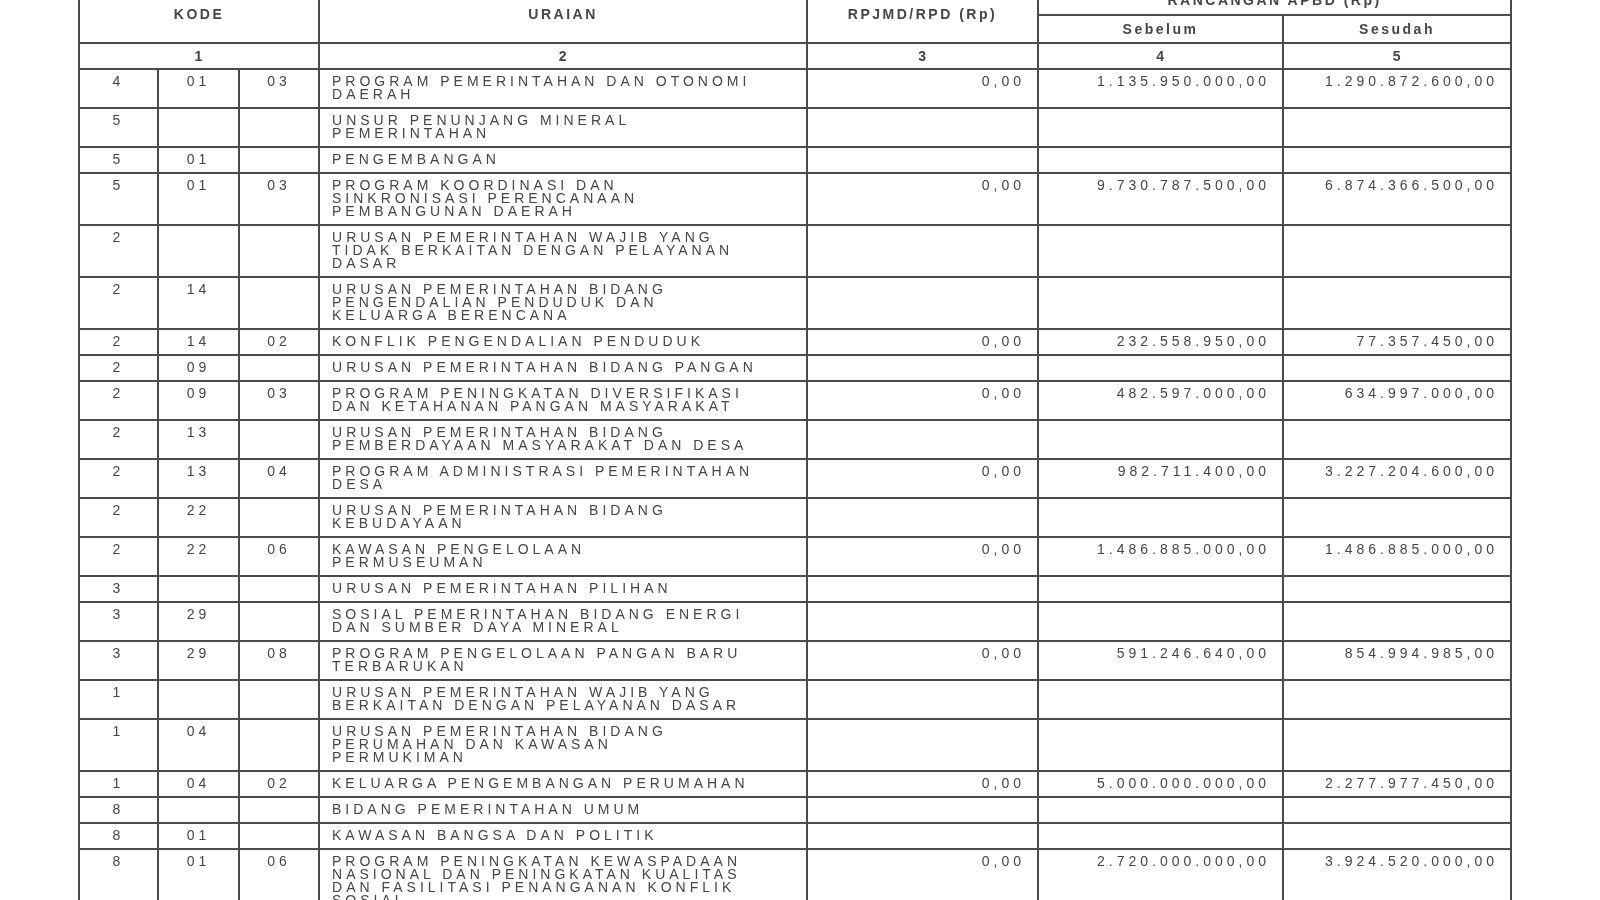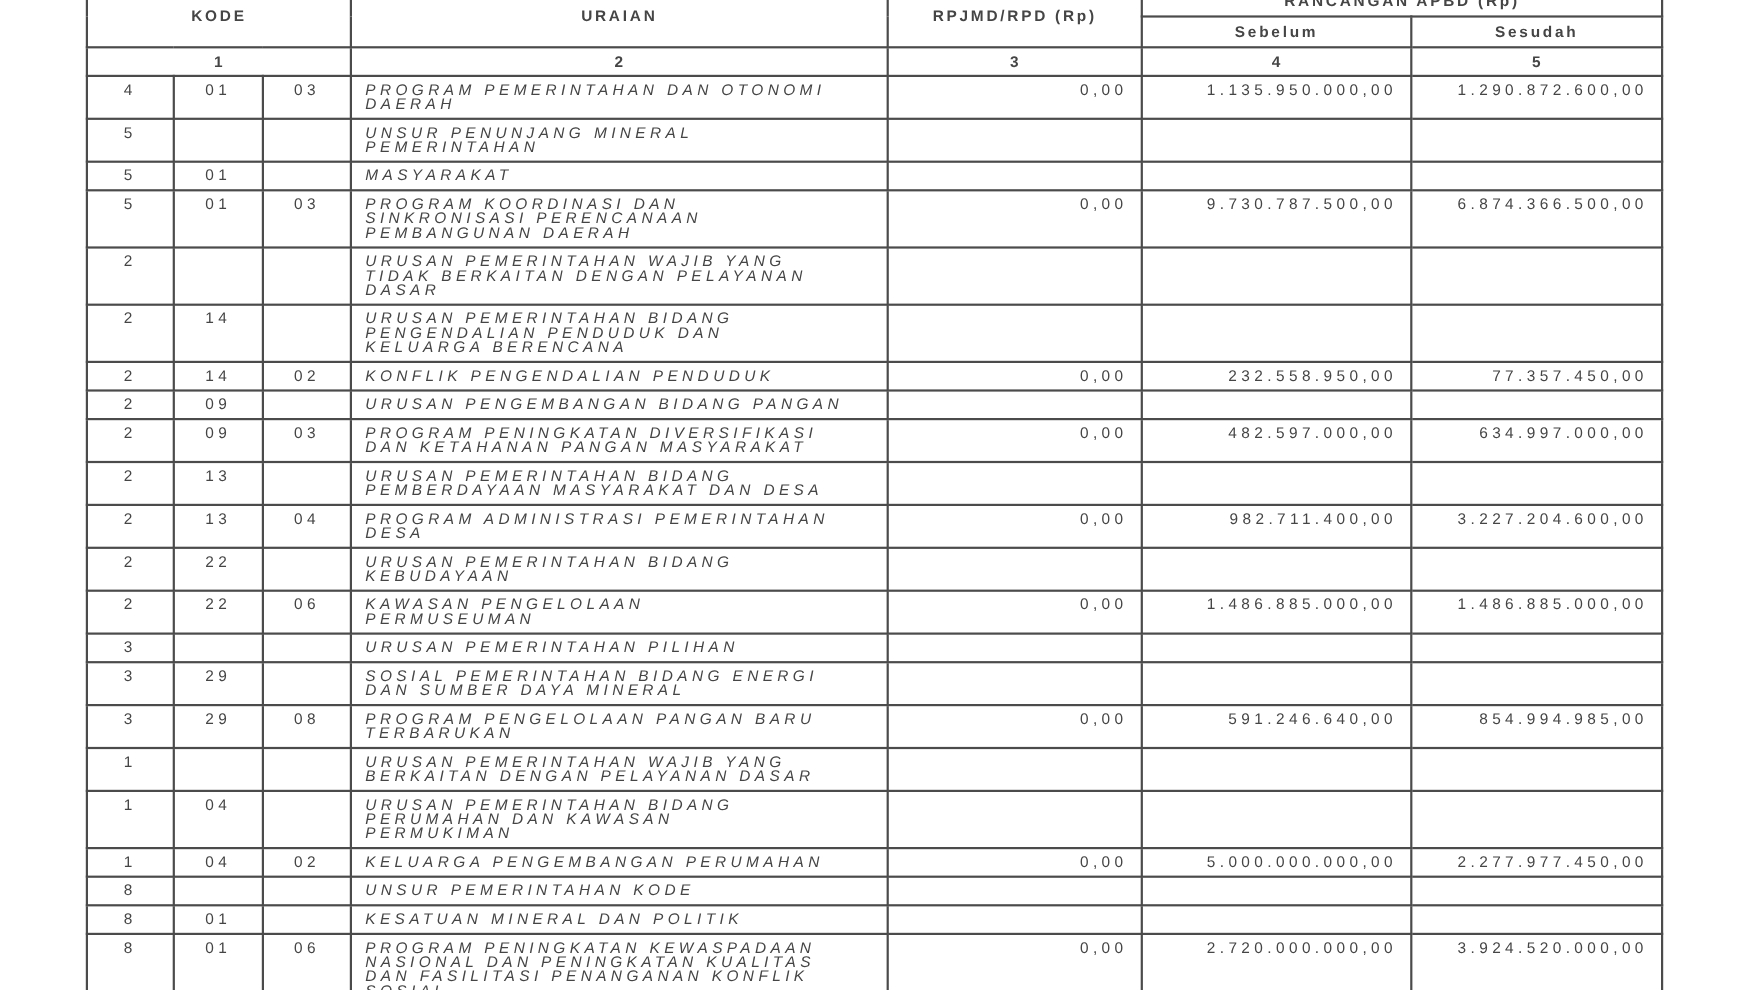--- a/index.html
+++ b/index.html
@@ -51,21 +51,20 @@
     letter-spacing: 4px;
     vertical-align: top;
     padding: 5px 12px 6px 12px;
   }
   td.kode   { text-align: center; }
   td.uraian {
     text-align: left;
     padding-left: 14px;
     padding-right: 16px;
     white-space: pre-line;
-    font-style: italic;
   }
   td.val {
     text-align: right;
     white-space: nowrap;
   }
 </style>
 </head>
 <body>
 
 <div class="doc-table-wrap">
@@ -116,21 +115,21 @@
     <td class="uraian">UNSUR PENUNJANG MINERAL
 PEMERINTAHAN</td>
     <td class="val"></td>
     <td class="val"></td>
     <td class="val"></td>
   </tr>
         <tr>
     <td class="kode">5</td>
     <td class="kode">01</td>
     <td class="kode"></td>
-    <td class="uraian">MASYARAKAT</td>
+    <td class="uraian">PENGEMBANGAN</td>
     <td class="val"></td>
     <td class="val"></td>
     <td class="val"></td>
   </tr>
         <tr>
     <td class="kode">5</td>
     <td class="kode">01</td>
     <td class="kode">03</td>
     <td class="uraian">PROGRAM KOORDINASI DAN
 SINKRONISASI PERENCANAAN
@@ -167,21 +166,21 @@
     <td class="kode">02</td>
     <td class="uraian">KONFLIK PENGENDALIAN PENDUDUK</td>
     <td class="val">0,00</td>
     <td class="val">232.558.950,00</td>
     <td class="val">77.357.450,00</td>
   </tr>
         <tr>
     <td class="kode">2</td>
     <td class="kode">09</td>
     <td class="kode"></td>
-    <td class="uraian">URUSAN PENGEMBANGAN BIDANG PANGAN</td>
+    <td class="uraian">URUSAN PEMERINTAHAN BIDANG PANGAN</td>
     <td class="val"></td>
     <td class="val"></td>
     <td class="val"></td>
   </tr>
         <tr>
     <td class="kode">2</td>
     <td class="kode">09</td>
     <td class="kode">03</td>
     <td class="uraian">PROGRAM PENINGKATAN DIVERSIFIKASI
 DAN KETAHANAN PANGAN MASYARAKAT</td>
@@ -285,30 +284,30 @@
     <td class="kode">02</td>
     <td class="uraian">KELUARGA PENGEMBANGAN PERUMAHAN</td>
     <td class="val">0,00</td>
     <td class="val">5.000.000.000,00</td>
     <td class="val">2.277.977.450,00</td>
   </tr>
         <tr>
     <td class="kode">8</td>
     <td class="kode"></td>
     <td class="kode"></td>
-    <td class="uraian">UNSUR PEMERINTAHAN KODE</td>
+    <td class="uraian">BIDANG PEMERINTAHAN UMUM</td>
     <td class="val"></td>
     <td class="val"></td>
     <td class="val"></td>
   </tr>
         <tr>
     <td class="kode">8</td>
     <td class="kode">01</td>
     <td class="kode"></td>
-    <td class="uraian">KESATUAN MINERAL DAN POLITIK</td>
+    <td class="uraian">KAWASAN BANGSA DAN POLITIK</td>
     <td class="val"></td>
     <td class="val"></td>
     <td class="val"></td>
   </tr>
         <tr>
     <td class="kode">8</td>
     <td class="kode">01</td>
     <td class="kode">06</td>
     <td class="uraian">PROGRAM PENINGKATAN KEWASPADAAN
 NASIONAL DAN PENINGKATAN KUALITAS

